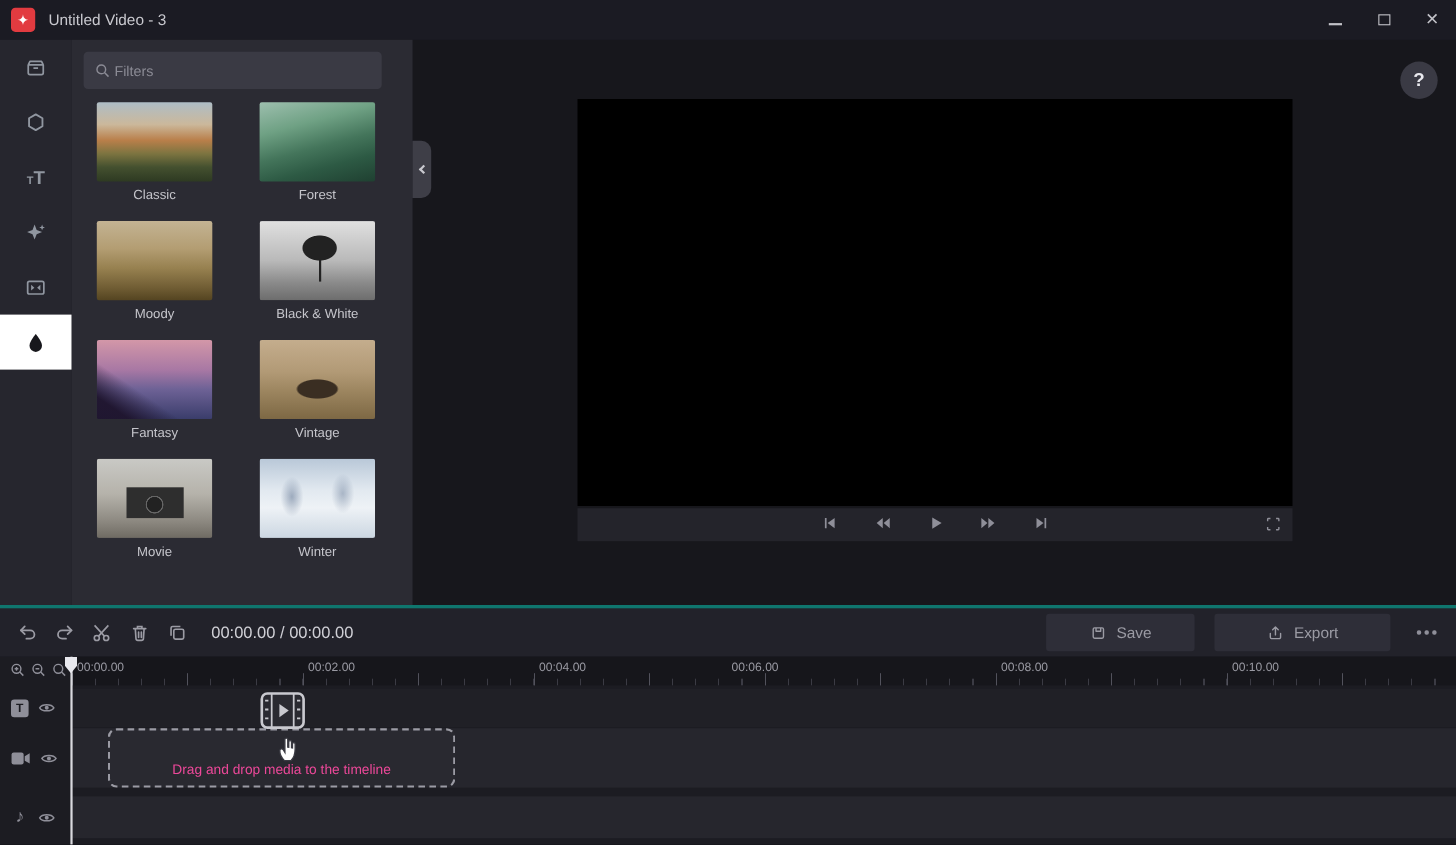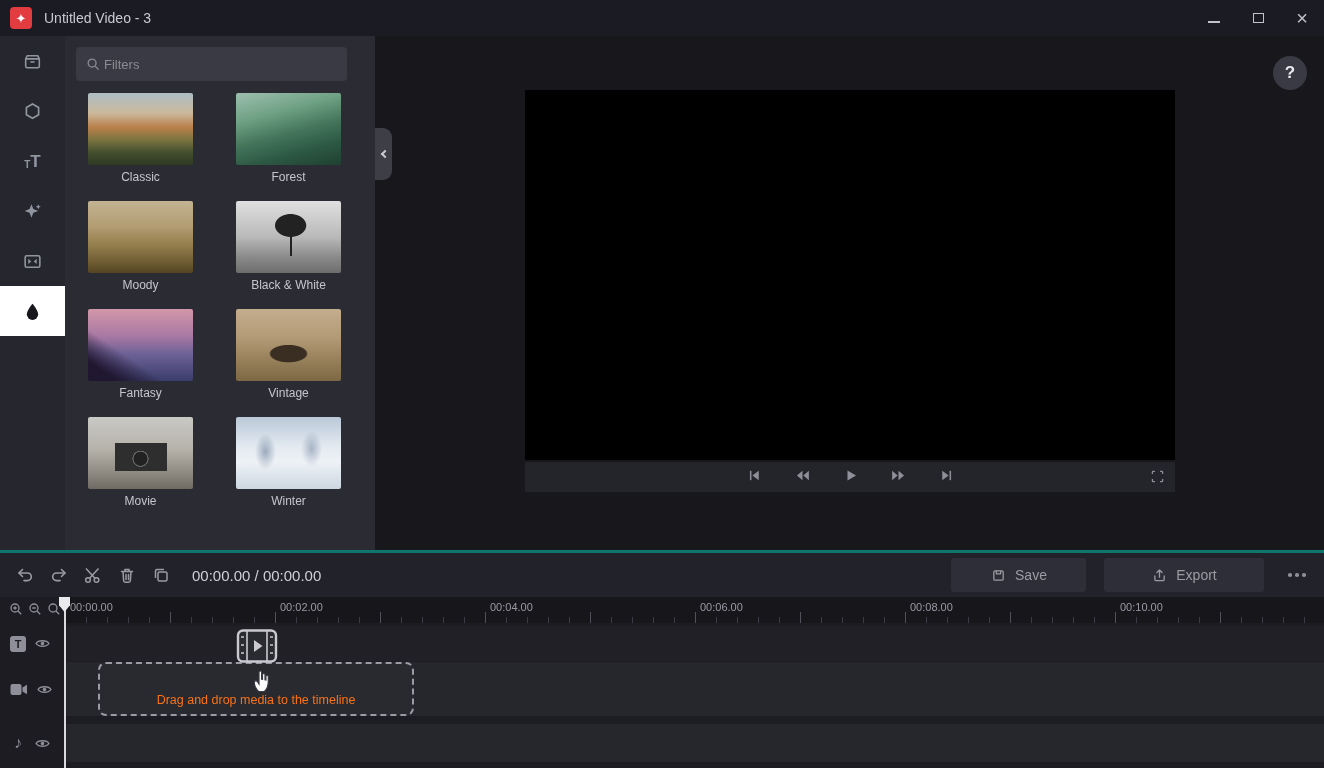--- a/index.html
+++ b/index.html
@@ -130,21 +130,21 @@
   .trow-text  { top:3px;   height:35px; background:#202026; }
   .trow-video { top:39px;  height:54px; background:#26262d; }
   .trow-audio { top:101px; height:38px; background:#26262d; }
 
   .playhead-line { position:absolute; left:64px; top:0; width:2px; height:171px; background:#d9d9de; z-index:5; }
   .playhead-flag { position:absolute; left:59px; top:0; width:11px; height:15px; background:#e9e9ee; z-index:6;
                    clip-path:polygon(0 0,100% 0,100% 55%,50% 100%,0 55%); cursor:ew-resize; }
 
   .drop-zone { position:absolute; left:33px; top:39px; width:316px; height:54px;
                border:2px dashed #9b9ba4; border-radius:8px; display:flex; align-items:flex-end;
-               justify-content:center; padding-bottom:7px; color:#f97316; font-size:12.5px;
+               justify-content:center; padding-bottom:7px; color:#ec4899; font-size:12.5px;
                background:rgba(255,255,255,.015); z-index:1; }
   .drop-icon { position:absolute; left:168px; top:6px; width:48px; height:34px; color:#c9c9cf; z-index:2; }
   .drop-hand { position:absolute; left:185px; top:44px; width:24px; height:26px; z-index:3; }
 </style>
 </head>
 <body>
 
 <div class="app">
 
   <header class="titlebar">
@@ -403,21 +403,21 @@
             <path d="M1 5C3 1.6 11 1.6 13 5 11 8.4 3 8.4 1 5Z" fill="none" stroke="currentColor" stroke-width="1.3"></path>
             <circle cx="7" cy="5" r="1.7" fill="currentColor"></circle>
           </svg>
       </button>
     </div>
 
     <div class="ruler">
         <span class="tick-label" style="left: 5px;">00:00.00</span>
         <span class="tick-label" style="left: 215px;">00:02.00</span>
         <span class="tick-label" style="left: 425px;">00:04.00</span>
-        <span class="tick-label" style="left: 635px;">00:06.00</span>
+        <span class="tick-label" style="left: 600px;">00:06.00</span>
         <span class="tick-label" style="left: 845px;">00:08.00</span>
         <span class="tick-label" style="left: 1055px;">00:10.00</span>
       </div>
 
     <div class="tracks">
       <div class="trow trow-text"></div>
       <div class="trow trow-video"></div>
       <div class="trow trow-audio"></div>
 
       <div class="drop-zone">

